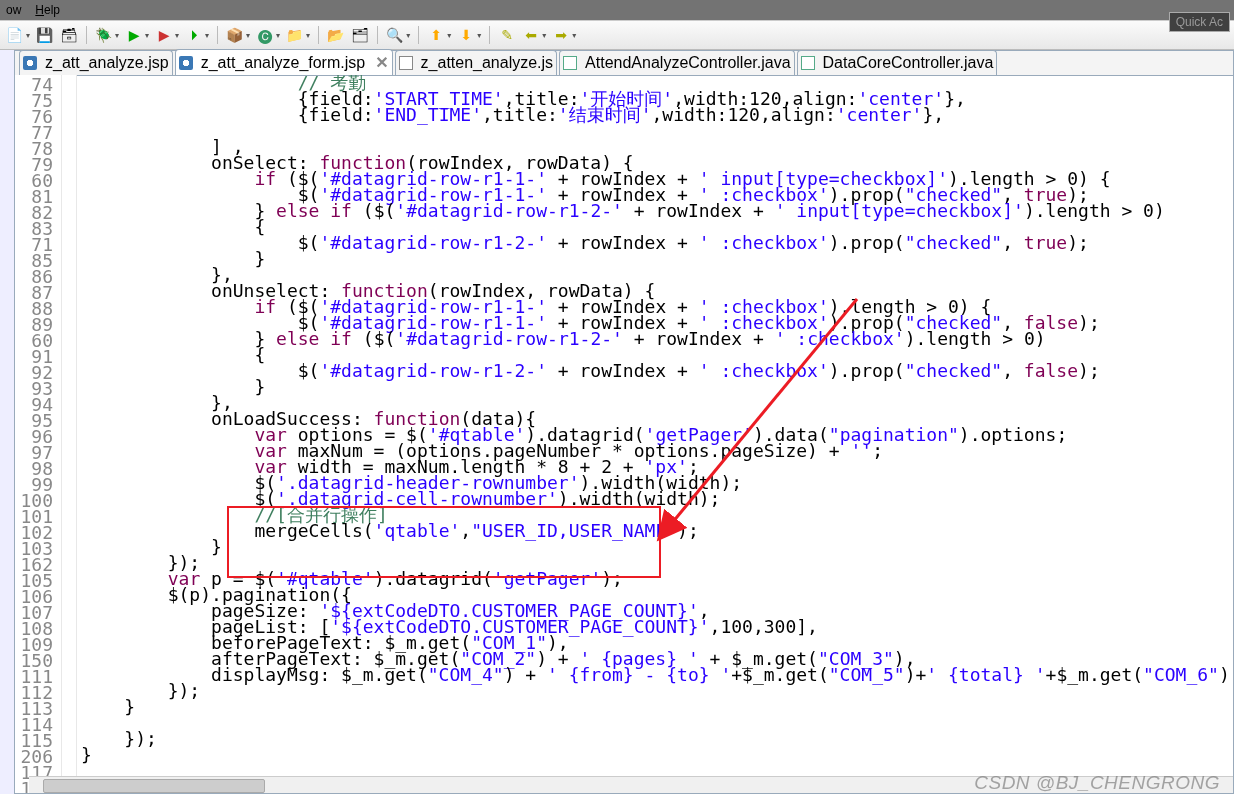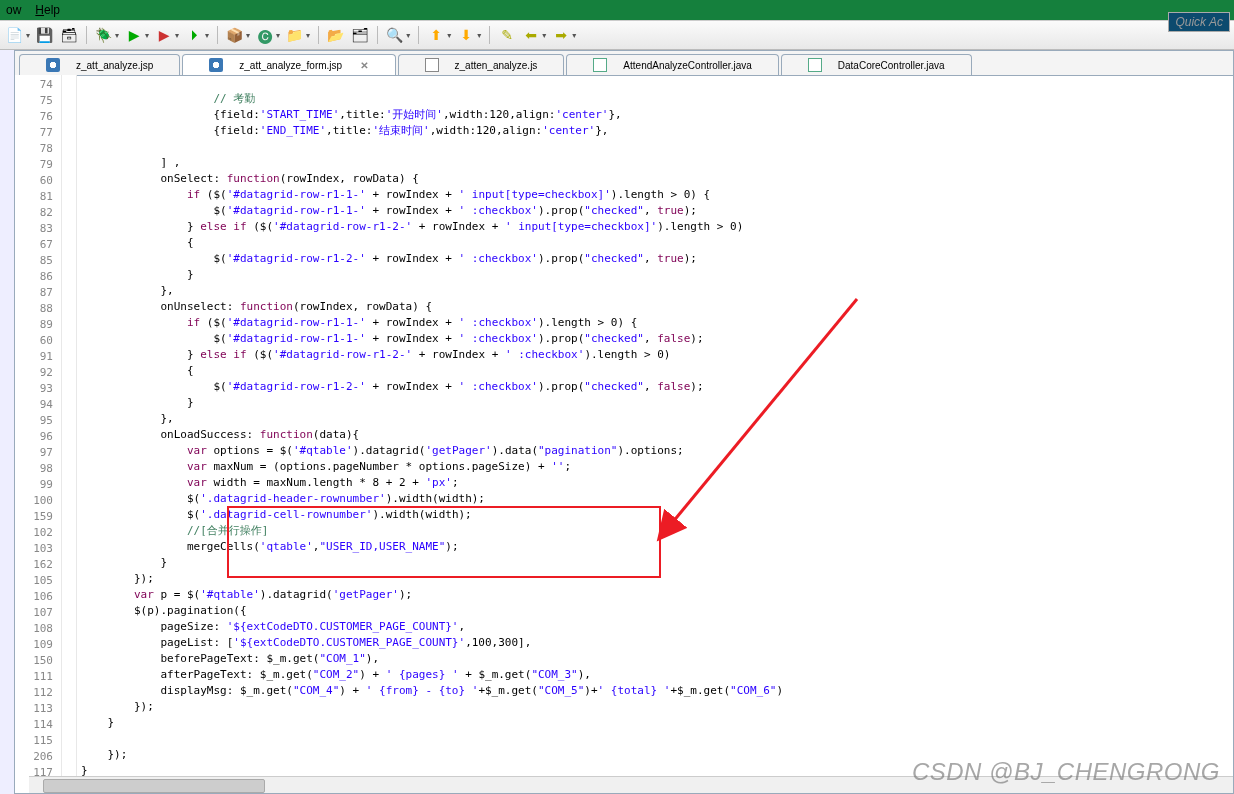--- a/index.html
+++ b/index.html
@@ -1,42 +1,42 @@
 <!DOCTYPE html>
 <html><head>
 <meta charset="utf-8">
 <style>
   html,body{margin:0;padding:0;font-family:"Segoe UI",Tahoma,sans-serif;font-size:12px;background:#f0f0f0;color:#000;overflow:hidden}
-  .menubar{height:20px;padding:0 6px;background:#15803d;display:flex;align-items:center;gap:14px;border-bottom:1px solid #ccc}
+  .menubar{height:20px;padding:0 6px;background:#737373;display:flex;align-items:center;gap:14px;border-bottom:1px solid #ccc}
   .menubar span u{text-decoration:underline}
   .toolbar{height:28px;background:linear-gradient(#fbfbfb,#e8e8e8);border-bottom:1px solid #bbb;display:flex;align-items:center;gap:6px;padding:0 6px}
   .tbtn{width:18px;height:18px;display:inline-flex;align-items:center;justify-content:center;font-size:14px}
   .tsep{width:1px;height:18px;background:#bbb;margin:0 2px}
   .dropdown-arrow{font-size:8px;color:#555;margin-left:-4px}
-  .quick{position:absolute;right:4px;top:12px;border:1px solid #aaa;background:#0c4a6e;padding:2px 6px;color:#999;font-style:italic;font-size:12px}
+  .quick{position:absolute;right:4px;top:12px;border:1px solid #aaa;background:#404040;padding:2px 6px;color:#999;font-size:12px}
   .workspace{position:absolute;top:50px;left:0;right:0;bottom:0;background:#fff}
   .ruler{position:absolute;top:0;left:0;width:14px;bottom:0;background:#eef;border-right:1px solid #ccd}
   .main{position:absolute;top:0;left:14px;right:0;bottom:0;border:1px solid #9ab;background:#fff}
   .tabs{height:24px;display:flex;align-items:flex-end;background:#f4f4f4;border-bottom:1px solid #9ab;padding-left:4px;gap:0}
-  .tab{display:flex;align-items:center;gap:16px;padding:3px 26px;border:1px solid #9ab;border-bottom:none;background:#f4f4f4;border-radius:4px 4px 0 0;margin-right:2px;font-size:10px;cursor:pointer}
+  .tab{display:flex;align-items:center;gap:8px;padding:3px 3px;border:1px solid #9ab;border-bottom:none;background:#f4f4f4;border-radius:4px 4px 0 0;margin-right:2px;font-size:16px;cursor:pointer}
   .tab.active{background:#fff;font-weight:400}
   .tab .ficon{width:14px;height:14px;display:inline-block}
   .close-x{color:#888;font-weight:bold;margin-left:2px}
-  .editor{position:absolute;top:24px;left:0;right:0;bottom:0;display:flex;font-family:Consolas,Monaco,monospace;font-size:11px;line-height:16px;overflow:auto}
+  .editor{position:absolute;top:24px;left:0;right:0;bottom:0;display:flex;font-family:Consolas,Monaco,monospace;font-size:18px;line-height:16px;overflow:auto}
   .gutter{background:#fff;color:#888;text-align:right;padding:2px 8px 2px 4px;border-right:1px solid #e8e8e8;user-select:none;min-width:34px}
   .fold{background:#fff;width:14px;border-right:1px solid #e8e8e8}
-  .code{flex:1;padding:16px 0 2px 4px;white-space:pre;position:relative}
+  .code{flex:1;padding:0 0 2px 4px;white-space:pre;position:relative}
   .code .ln{height:16px}
   .kw{color:#7f0055;font-weight:normal}
   .str{color:#2a00ff}
   .cmt{color:#3f7f5f}
   .doc{background:#e2f0fe}
   .hl-box{position:absolute;border:2px solid #ec1c24;pointer-events:none}
   .arrow-svg{position:absolute;pointer-events:none}
-  .watermark{position:absolute;right:14px;bottom:8px;color:rgba(120,120,120,.65);font-size:24px;font-style:italic;letter-spacing:.5px;font-family:Arial,sans-serif}
+  .watermark{position:absolute;right:14px;bottom:0;color:rgba(120,120,120,.65);font-size:19px;font-style:italic;letter-spacing:.5px;font-family:Arial,sans-serif}
   .hscroll{position:absolute;left:14px;right:0;bottom:0;height:16px;background:#f0f0f0;border-top:1px solid #ccc}
   .hscroll-thumb{position:absolute;left:14px;top:2px;height:12px;width:220px;background:#cdcdcd;border:1px solid #aaa;border-radius:2px}
   .ficon-jsp{background:radial-gradient(circle,#fff 30%,#3b78b5 31%);border-radius:2px}
   .ficon-js{background:linear-gradient(#fff,#fff);box-shadow:inset 0 0 0 1px #888}
   .ficon-java{background:linear-gradient(#fff,#fff);box-shadow:inset 0 0 0 1px #5a8}
 </style>
 </head>
 <body>
 
 <div class="menubar">
@@ -116,38 +116,38 @@
           <div class="ln">74</div>
           <div class="ln">75</div>
           <div class="ln">76</div>
           <div class="ln">77</div>
           <div class="ln">78</div>
           <div class="ln">79</div>
           <div class="ln">60</div>
           <div class="ln">81</div>
           <div class="ln">82</div>
           <div class="ln">83</div>
-          <div class="ln">67</div>
+          <div class="ln">71</div>
           <div class="ln">85</div>
           <div class="ln">86</div>
           <div class="ln">87</div>
           <div class="ln">88</div>
           <div class="ln">89</div>
           <div class="ln">60</div>
           <div class="ln">91</div>
           <div class="ln">92</div>
           <div class="ln">93</div>
           <div class="ln">94</div>
           <div class="ln">95</div>
           <div class="ln">96</div>
           <div class="ln">97</div>
           <div class="ln">98</div>
           <div class="ln">99</div>
           <div class="ln">100</div>
-          <div class="ln">159</div>
+          <div class="ln">101</div>
           <div class="ln">102</div>
           <div class="ln">103</div>
           <div class="ln">162</div>
           <div class="ln">105</div>
           <div class="ln">106</div>
           <div class="ln">107</div>
           <div class="ln">108</div>
           <div class="ln">109</div>
           <div class="ln">150</div>
           <div class="ln">111</div>

